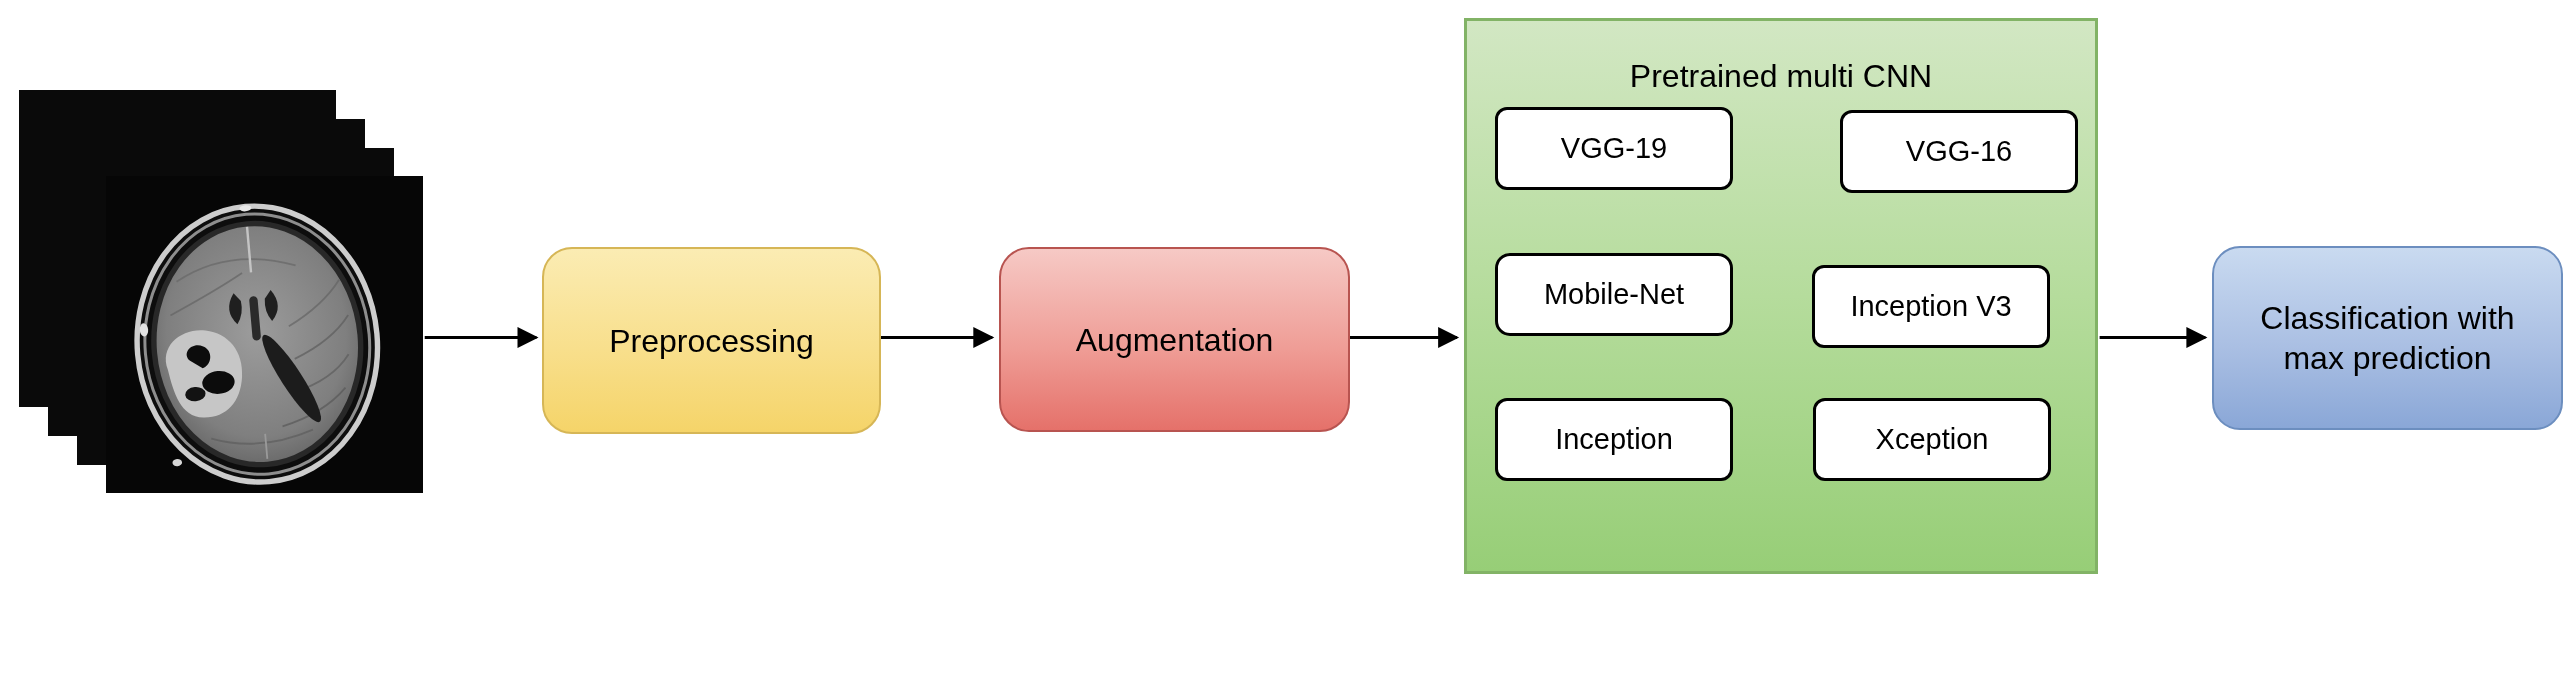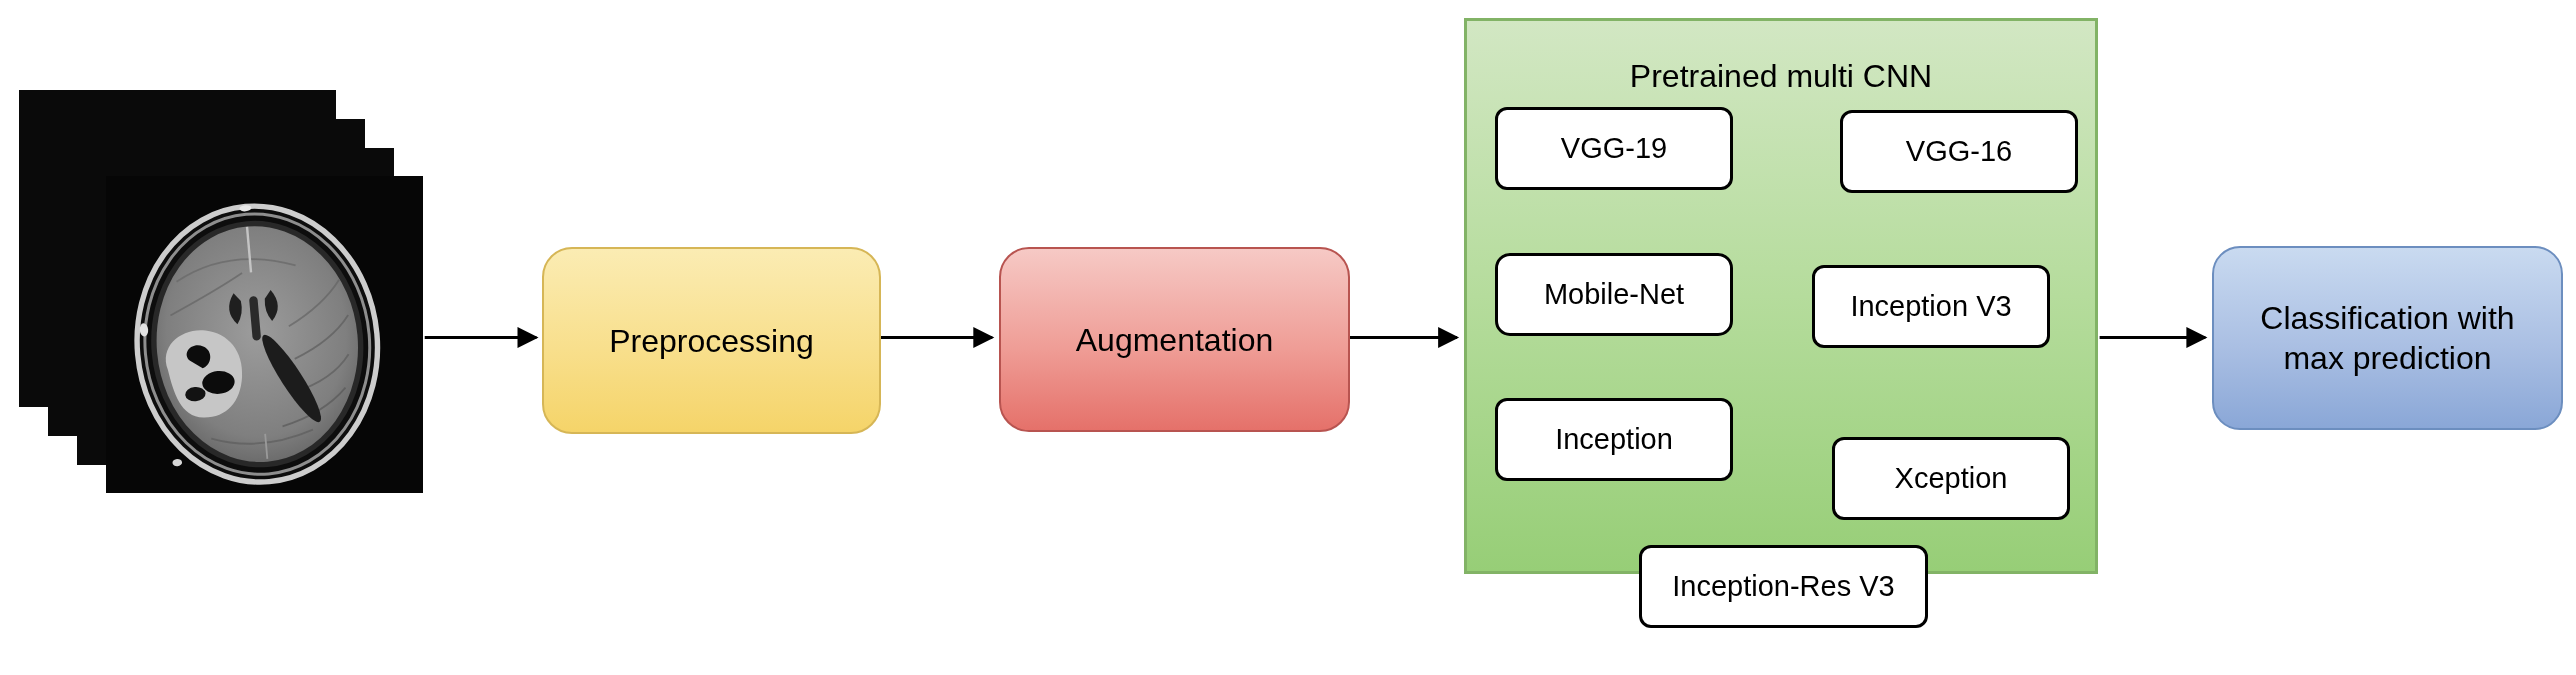--- a/index.html
+++ b/index.html
@@ -51,21 +51,21 @@
     position:absolute;width:238px;height:83px;border-radius:12px;
     background:#ffffff;border:3px solid #000;box-sizing:border-box;
     display:flex;align-items:center;justify-content:center;
     font-size:29px;
   }
   .model-1{left:28px;top:86px;}
   .model-2{left:345px;top:89px;margin-left:28px;}
   .model-3{left:28px;top:232px;border-radius:15px;}
   .model-4{left:345px;top:232px;margin-top:12px;}
   .model-5{left:28px;top:377px;}
-  .model-6{left:365px;top:377px;margin-top:39px;}
+  .model-6{left:346px;top:377px;}
   .model-7{left:172px;top:524px;width:289px;}
 </style>
 </head>
 <body>
 
 <div class="canvas">
 
   <svg class="arrows" xmlns="http://www.w3.org/2000/svg" viewBox="0 0 4289 1124" width="2576" height="675">
     <defs>
       <marker id="ah" viewBox="0 0 10 10" refX="9" refY="5" markerWidth="9" markerHeight="7" orient="auto">
@@ -147,23 +147,20 @@
     </div>
     <div class="model model-4">
       <span>Inception V3</span>
     </div>
     <div class="model model-5">
       <span>Inception</span>
     </div>
     <div class="model model-6">
       <span>Xception</span>
     </div>
-    <div class="model model-7">
-      <span>Inception-Res V3</span>
-    </div>
   </div>
 
   <div class="node node-blue">
     <span>Classification with max prediction</span>
   </div>
 
 </div>
 
 
 </body></html>

